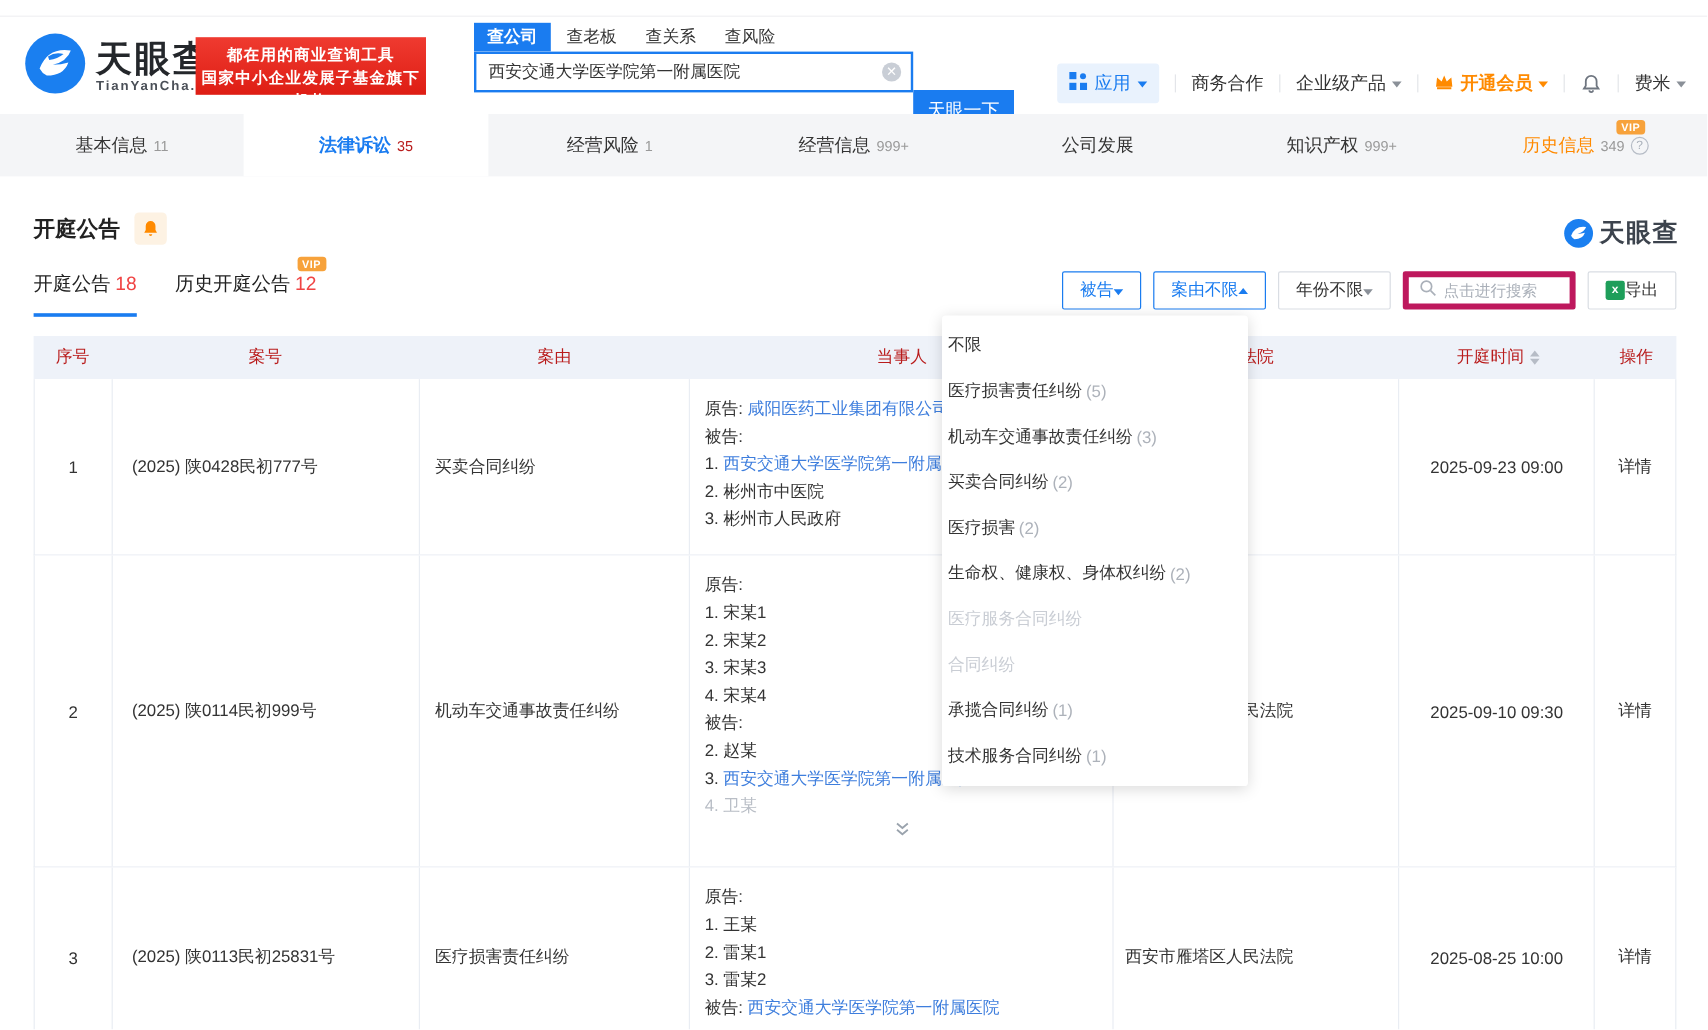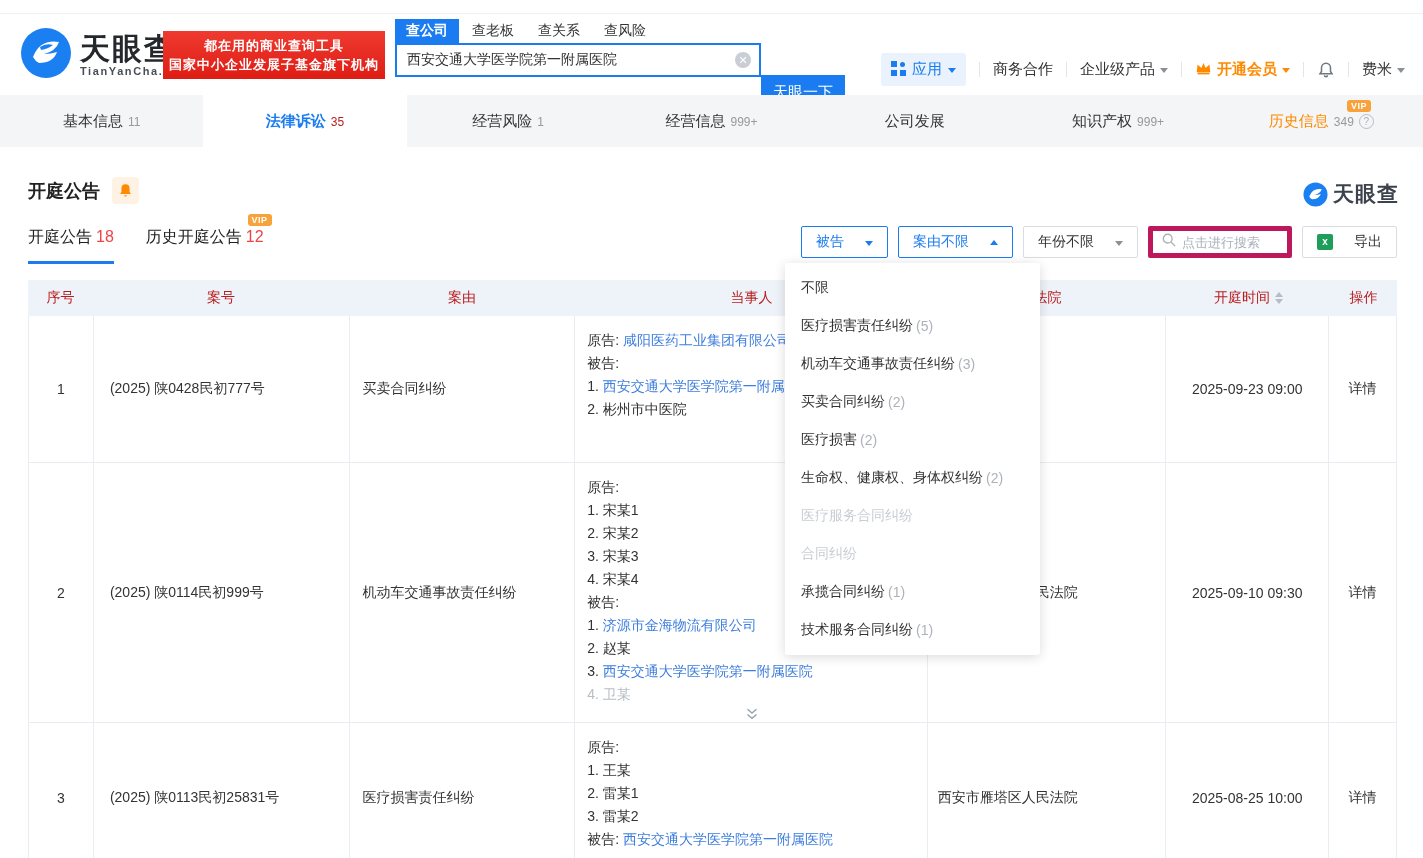--- a/index.html
+++ b/index.html
@@ -6,21 +6,21 @@
   html,body { background:#fff; }
   body { font-family:"Liberation Sans","DejaVu Sans",sans-serif; color:#333; }
   .page { position:relative; width:1423px; height:858px; background:#fff; overflow:hidden; }
 
   
   .header { position:absolute; top:13px; left:0; width:1423px; height:82px; background:#fff; border-top:1px solid #f0f1f3; }
   .logo { position:absolute; left:20px; top:13px; display:flex; align-items:center; }
   .logo-text { margin-left:8px; }
   .logo-brand { font-size:30px; font-weight:bold; color:#24272b; letter-spacing:2px; line-height:32px; }
   .logo-domain { font-size:11px; color:#4a4f57; letter-spacing:1.6px; font-weight:bold; }
-  .promo { position:absolute; left:163px; top:17px; width:222px; height:48px; background:linear-gradient(180deg,#ef3a30,#de1d14); color:#fff; font-size:13px; font-weight:bold; text-align:center; padding-top:5px; line-height:19px; letter-spacing:1px; }
+  .promo { position:absolute; left:163px; top:17px; width:192px; height:48px; background:linear-gradient(180deg,#ef3a30,#de1d14); color:#fff; font-size:13px; font-weight:bold; text-align:center; padding-top:5px; line-height:19px; letter-spacing:1px; }
   .search-area { position:absolute; left:395px; top:5px; }
   .stabs { display:flex; align-items:flex-end; gap:2px; height:24px; }
   .stab { font-size:14px; color:#333; padding:3px 11px; cursor:pointer; }
   .stab.active { background:#1a7cf0; color:#fff; font-weight:bold; }
   .search-row { display:flex; margin-top:0px; }
   .sinput-wrap { position:relative; width:366px; }
   .sinput { width:366px; height:34px; border:2px solid #1a7cf0; font-size:14px; color:#333; padding:0 32px 0 10px; outline:none; font-family:inherit; }
   .clear-ic { position:absolute; right:10px; top:9px; width:16px; height:16px; border-radius:50%; background:#c9ced6; color:#fff; font-size:11px; line-height:16px; text-align:center; cursor:pointer; }
   .sbtn { width:84px; height:34px; background:#1a7cf0; color:#fff; font-size:15px; border:none; cursor:pointer; font-family:inherit;margin-top:32px; }
   .hnav { position:absolute; right:18px; top:39px; display:flex; align-items:center; gap:13px; font-size:15px; color:#333; }
@@ -50,21 +50,21 @@
   .watermark { position:absolute; right:24px; top:180px; display:flex; align-items:center; gap:5px; }
   .wm-text { font-size:21px; font-weight:bold; color:#3c434d; letter-spacing:1px; }
 
   .subtabs { position:absolute; left:28px; top:227px; display:flex; gap:32px; }
   .subtab { font-size:16px; color:#222; padding-bottom:13px; position:relative; cursor:pointer; }
   .subtab .rc { color:#f04444; margin-left:4px; }
   .subtab.active { border-bottom:3px solid #1a7cf0; }
   .subtab .vip-badge { top:-13px; right:-8px; }
 
   .filters { position:absolute; right:26px; top:226px; display:flex; gap:10px; }
-  .fbtn { height:32px; display:flex; align-items:center; justify-content:center; gap:21px; border:1px solid #d9dde3; background:#fff; font-size:14px; color:#333; padding:0 14px; cursor:pointer; border-radius:2px; }
+  .fbtn { height:32px; display:flex; align-items:center; justify-content:center; gap:0; border:1px solid #d9dde3; background:#fff; font-size:14px; color:#333; padding:0 14px; cursor:pointer; border-radius:2px; }
   .fbtn.blue { border-color:#1a7cf0; color:#1a7cf0; }
   .fsearch { height:32px; width:144px; border:5px solid #be185d; border-radius:2px; display:flex; align-items:center; padding:0 9px; gap:6px; }
   .fsearch input { border:none; outline:none; width:100px; font-size:13px; color:#333; font-family:inherit; }
   .fsearch input::placeholder { color:#aab0b9; }
   .excel-ic { width:16px; height:16px; background:#1e9e5a; border-radius:2px; color:#fff; font-size:10px; font-weight:bold; line-height:16px; text-align:center; }
 
   
   .table { position:absolute; left:28px; top:280px; width:1369px; }
   .t-head { display:flex; height:36px; background:#eef2f9; }
   .t-head .hc { display:flex; align-items:center; justify-content:center; font-size:14px; color:#b91c1c; }
@@ -81,21 +81,21 @@
   .cell-txt { font-size:14px; color:#333; }
   .party-line { font-size:14px; line-height:23px; color:#333; }
   .party-line.dim { color:#b9bec6; }
   .expand { text-align:center; margin-top:1px; cursor:pointer; }
   .sort { display:inline-flex; flex-direction:column; gap:2px; margin-left:5px; }
   .sort .s-up { width:0;height:0;border-left:4px solid transparent;border-right:4px solid transparent;border-bottom:5px solid #b6bcc6; }
   .sort .s-dn { width:0;height:0;border-left:4px solid transparent;border-right:4px solid transparent;border-top:5px solid #b6bcc6; }
 
   
   .dropdown { position:absolute; left:785px; top:263px; width:255px; height:392px; background:#fff; box-shadow:0 2px 12px rgba(0,0,0,.15); border-radius:3px; padding:6px 0; z-index:50; }
-  .dd-item { height:38px; display:flex; align-items:center; padding-left:16px; font-size:14px; color:#333; cursor:pointer; }
+  .dd-item { height:38px; display:flex; align-items:center; padding-left:5px; font-size:14px; color:#333; cursor:pointer; }
   .dd-item .dd-cnt { color:#adb2ba; margin-left:3px; }
   .dd-item.disabled { color:#c9cdd4; cursor:default; }
 </style>
 </head>
 <body>
 
 <div class="page">
 
   <div class="header">
     <div class="logo">
@@ -285,41 +285,41 @@
           <div class="tc c1 vcent hcent cell-txt">1</div>
           <div class="tc c2 vcent">
             <a class="t-link cell-txt">(2025) 陕0428民初777号</a>
           </div>
           <div class="tc c3 vcent cell-txt">买卖合同纠纷</div>
           <div class="tc c4">
             <div class="party-line"><span>原告: </span><a class="t-link">咸阳医药工业集团有限公司</a></div>
             <div class="party-line"><span>被告:</span></div>
             <div class="party-line"><span>1. </span><a class="t-link">西安交通大学医学院第一附属医院</a></div>
             <div class="party-line"><span>2. 彬州市中医院</span></div>
+            <div class="party-line"><span>3. 彬州市人民政府</span></div>
           </div>
           <div class="tc c5 vcent cell-txt">长武县人民法院</div>
           <div class="tc c6 vcent hcent cell-txt">2025-09-23 09:00</div>
           <div class="tc c7 vcent hcent">
             <a class="t-link cell-txt">详情</a>
           </div>
         </div>
         <div class="t-row" style="height: 260px;">
           <div class="tc c1 vcent hcent cell-txt">2</div>
           <div class="tc c2 vcent">
             <a class="t-link cell-txt">(2025) 陕0114民初999号</a>
           </div>
           <div class="tc c3 vcent cell-txt">机动车交通事故责任纠纷</div>
           <div class="tc c4">
             <div class="party-line"><span>原告:</span></div>
             <div class="party-line"><span>1. 宋某1</span></div>
             <div class="party-line"><span>2. 宋某2</span></div>
             <div class="party-line"><span>3. 宋某3</span></div>
             <div class="party-line"><span>4. 宋某4</span></div>
             <div class="party-line"><span>被告:</span></div>
-            <div class="party-line"><span>1. </span><a class="t-link">济源市金海物流有限公司</a></div>
             <div class="party-line"><span>2. 赵某</span></div>
             <div class="party-line"><span>3. </span><a class="t-link">西安交通大学医学院第一附属医院</a></div>
             <div class="party-line dim"><span>4. 卫某</span></div>
             <div class="expand"><svg width="18" height="15" viewBox="0 0 24 18">
                 <polyline points="6,2 12,7 18,2" fill="none" stroke="#9aa3ad" stroke-width="2"></polyline>
                 <polyline points="6,9 12,14 18,9" fill="none" stroke="#9aa3ad" stroke-width="2"></polyline>
               </svg></div>
           </div>
           <div class="tc c5 vcent cell-txt">西安市阎良区人民法院</div>
           <div class="tc c6 vcent hcent cell-txt">2025-09-10 09:30</div>

